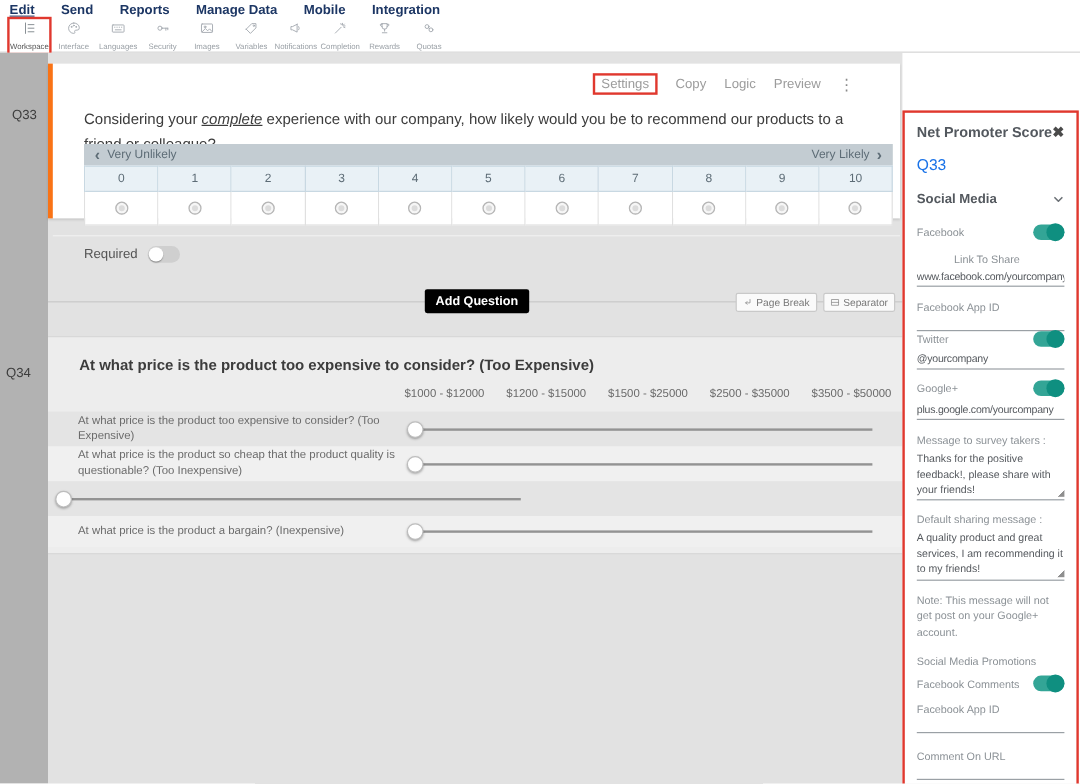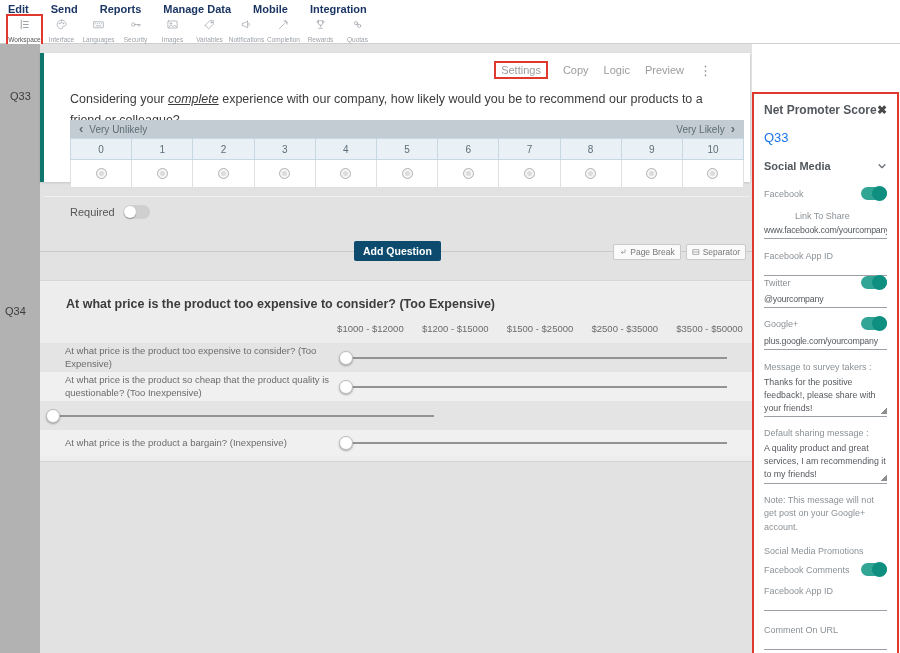--- a/index.html
+++ b/index.html
@@ -26,21 +26,21 @@
   .titem.highlight svg { stroke:#7d848a; }
 
   
   .main { position:absolute; top:44px; left:0; width:900px; height:609px; background:#fff; }
   .qstrip { position:absolute; left:0; top:0; width:40px; height:609px; background:#b2b2b2; }
   .qcode { position:absolute; font-size:11px; color:#3d3d3d; }
   .content { position:absolute; left:40px; top:0; width:712px; height:609px; background:#e2e2e2; }
 
   
   .card-nps { position:absolute; left:0; top:9px; width:710px; height:129px; background:#fff;
-              border-left:4px solid #0f766e; box-shadow:0 1px 2px rgba(0,0,0,.12); }
+              border-left:4px solid #f97316; box-shadow:0 1px 2px rgba(0,0,0,.12); }
   .actions { position:absolute; top:8px; right:38px; display:flex; align-items:center; gap:15px;
              font-size:11px; color:#9c9c9c; }
   .action { cursor:pointer; }
   .settings-box { border:2px solid #e0382e; padding:1px 5px; }
   .kebab { font-size:13px; color:#8a8a8a; cursor:pointer; }
   .q-text { position:absolute; left:26px; top:36px; width:648px; font-size:12.5px; color:#3c3c3c;
             line-height:1.65; }
   .q-em { font-style:italic; text-decoration:underline; }
 
   .nps { position:absolute; left:26px; top:67px; width:674px; }
@@ -59,21 +59,21 @@
            box-shadow:inset 0 0 0 2px #f6f6f6; cursor:pointer; }
   .card-divider { position:absolute; left:0; right:0; top:143px; border-top:1px solid #f0f0f0; }
   .required-row { position:absolute; left:26px; top:152px; display:flex; align-items:center; gap:8px;
                   font-size:11px; color:#555; }
   .toggle-off { width:27px; height:14px; border-radius:8px; background:#cfcfcf; position:relative; cursor:pointer; }
   .toggle-off .knob { position:absolute; left:1px; top:1px; width:12px; height:12px; border-radius:50%;
                       background:#fff; box-shadow:0 1px 1px rgba(0,0,0,.3); }
 
   
   .mid-line { position:absolute; left:0; top:207px; width:712px; border-top:1px solid #c9c9c9; }
-  .add-q { position:absolute; left:314px; top:197px; background:#0c4a6e; color:#fff;
+  .add-q { position:absolute; left:314px; top:197px; background:#000000; color:#fff;
            font-size:10.5px; font-weight:bold; padding:4px 9px; border-radius:2px; cursor:pointer; }
   .pb-sep { position:absolute; right:6px; top:200px; display:flex; gap:5px; }
   .mini-btn { background:#fafafa; border:1px solid #c9c9c9; border-radius:2px; font-size:8.5px;
               color:#777; padding:2px 5px; display:flex; align-items:center; gap:3px; cursor:pointer; }
   .mini-btn svg { width:8px; height:8px; stroke:#888; fill:none; stroke-width:1.6;
                   stroke-linecap:round; stroke-linejoin:round; }
 
   
   .card-price { position:absolute; left:0; top:236px; width:712px; height:182px; background:#ededed;
                 border-top:1px solid #d8d8d8; border-bottom:1px solid #d4d4d4; }

